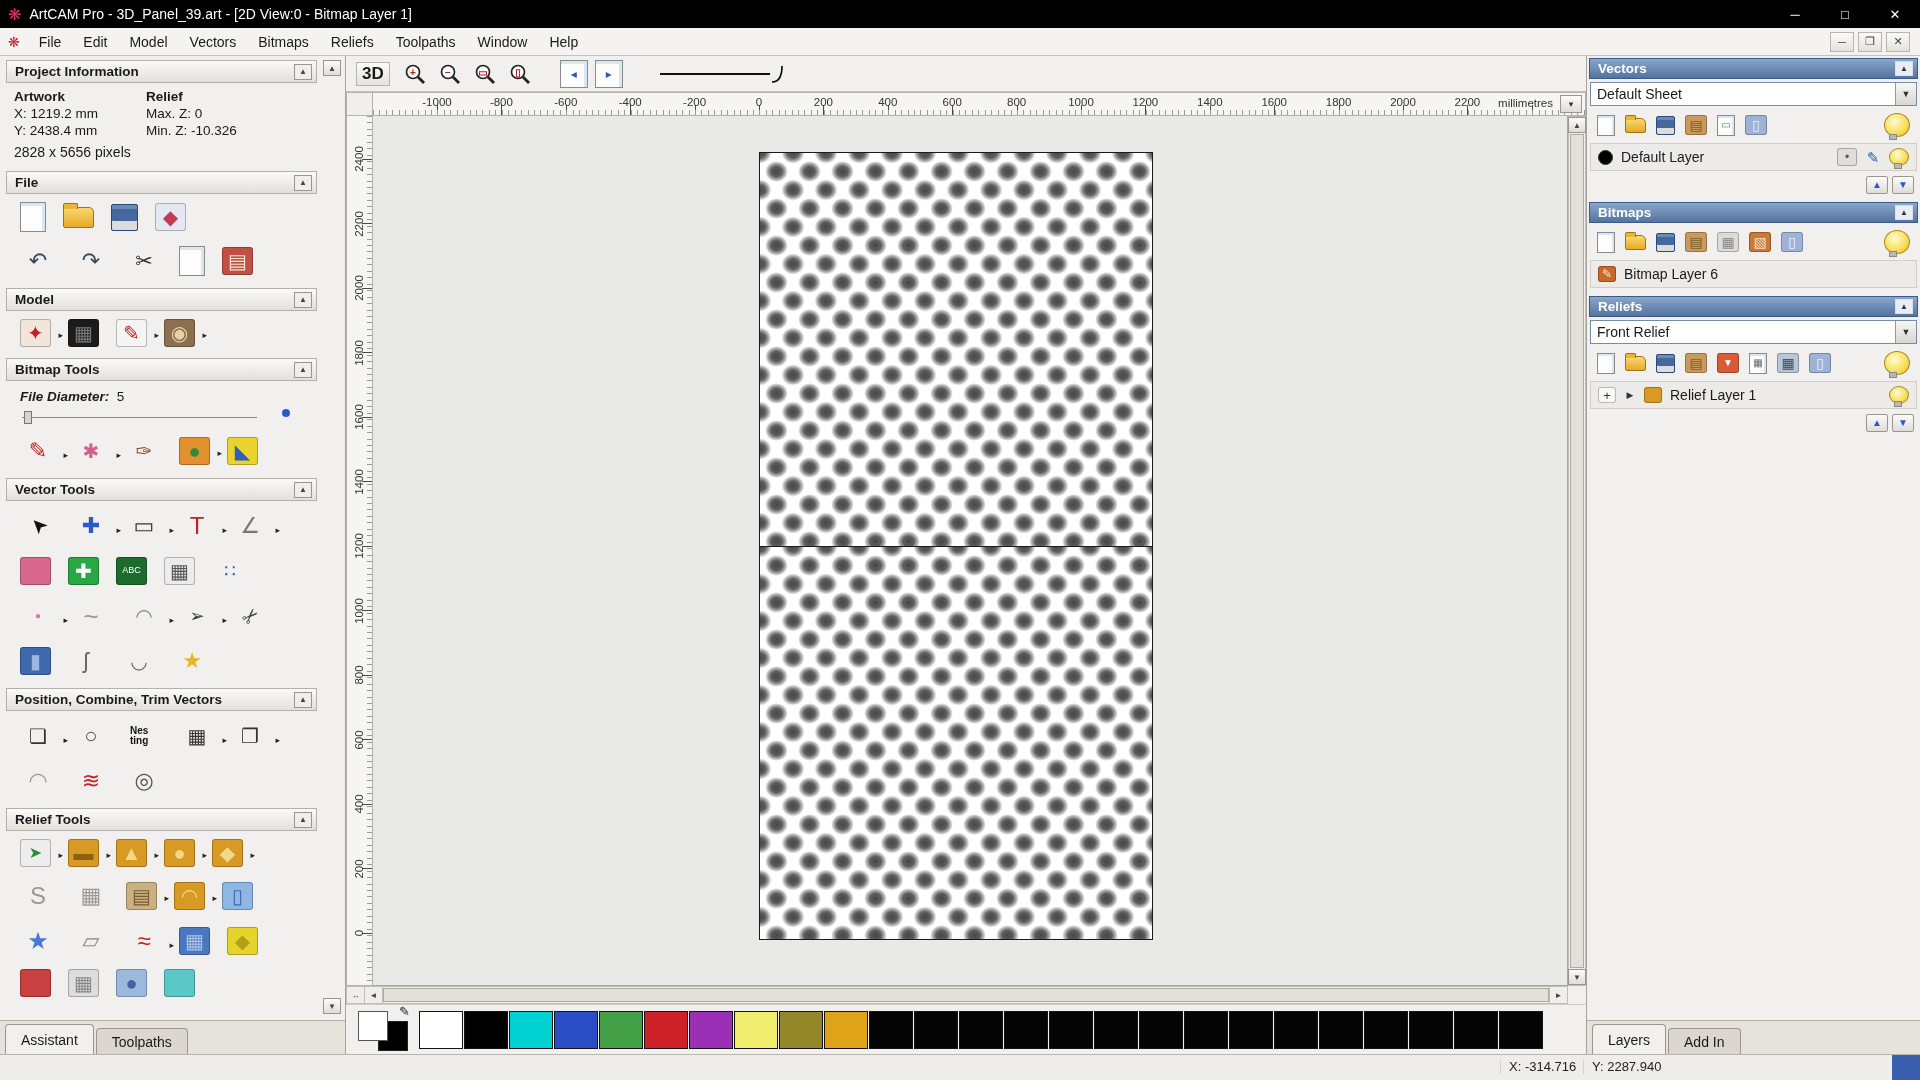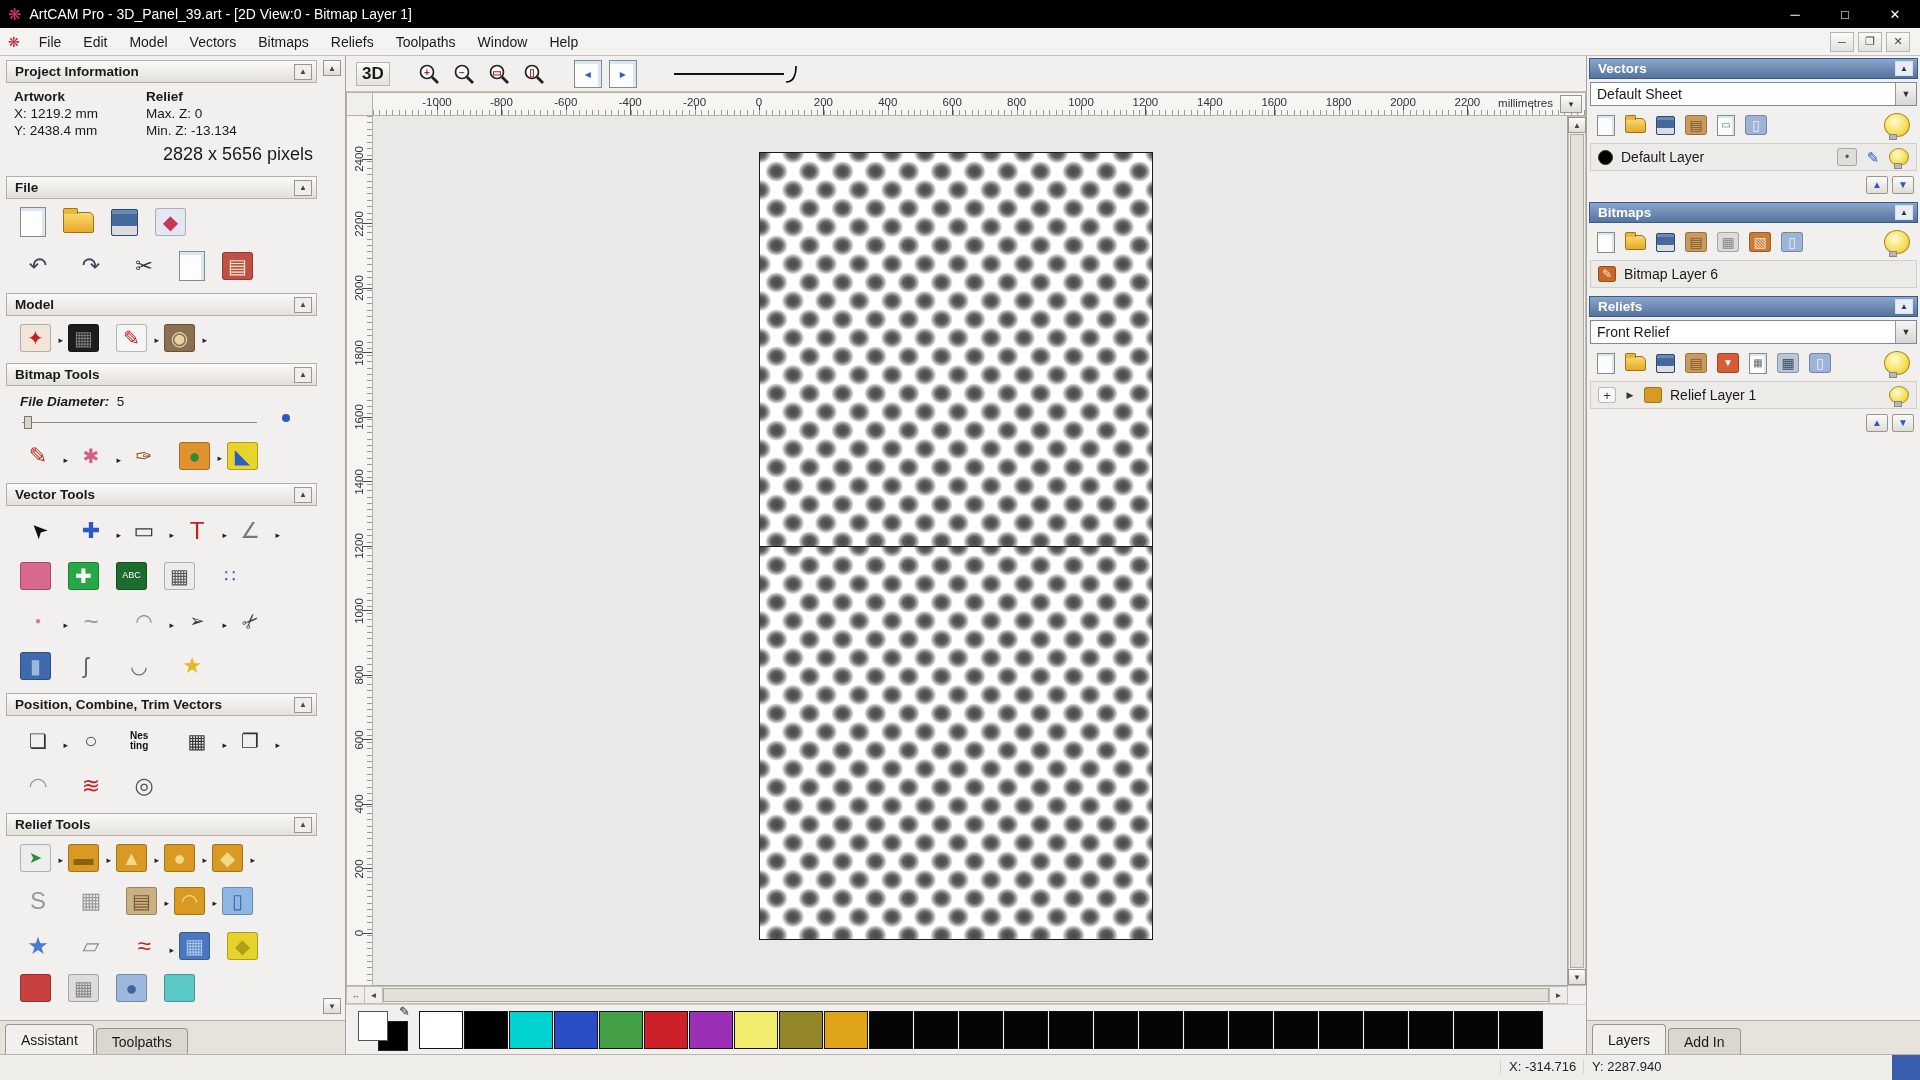--- a/index.html
+++ b/index.html
@@ -24,21 +24,21 @@
   #main { flex:1; display:flex; min-height:0; }
 
   
   #left-panel { width:346px; flex:none; position:relative; background:#f1f0ee; border-right:1px solid #a8a49c; }
   .lp-content { position:absolute; top:2px; bottom:36px; left:0; right:26px; overflow:hidden; padding:2px 2px 0 6px; }
   .section-header { height:23px; background:linear-gradient(#fafaf8,#e3e0da); border:1px solid #b4b0a8; display:flex; align-items:center; justify-content:space-between; padding:0 4px 0 8px; font-weight:bold; font-size:13.5px; margin-top:7px; }
   .section-header:first-child { margin-top:0; }
   .collapse-btn { width:18px; height:16px; border:1px solid #9a968c; background:#efeeec; font-size:8px; color:#444; display:flex; align-items:center; justify-content:center; }
   .pi-grid { display:grid; grid-template-columns:132px 1fr; padding:6px 4px 4px 8px; font-size:13.5px; row-gap:2px; }
   .pi-grid .b { font-weight:bold; }
-  .pi-pixels { padding:2px 4px 4px 8px; font-size:18px;text-align:right; }
+  .pi-pixels { padding:2px 4px 4px 8px; font-size:14px; }
   .tool-row { display:flex; align-items:center; gap:17px; padding:8px 4px 4px 14px; }
   .iconwrap { position:relative; display:inline-flex; }
   .fly { position:absolute; right:-12px; bottom:7px; font-size:9px; color:#222; }
   .icon { width:36px; height:33px; display:flex; align-items:center; justify-content:center; font-size:20px; border-radius:3px; flex:none; }
   .icon .g { line-height:1; display:inline-block; }
   .s-glyph { background:transparent; }
   .s-page { width:26px; height:30px; background:#fdfdfd; border:1px solid #8a8a8a; box-shadow:inset -3px 3px 0 #d9e6f4; border-radius:0; }
   .s-folder { width:31px; height:21px; background:linear-gradient(#f8d870,#e8aa28); border:1px solid #9a7418; border-radius:2px 5px 2px 2px; position:relative; }
   .s-folder::before { content:''; position:absolute; top:-5px; left:-1px; width:13px; height:5px; background:#eeb435; border:1px solid #9a7418; border-bottom:none; border-radius:2px 2px 0 0; }
   .s-disk { width:27px; height:27px; background:#46699c; border:1px solid #2a4a7a; box-shadow:inset 0 -9px 0 #dcdcdc, inset 0 4px 0 #6a8ab8; border-radius:2px; }
@@ -57,21 +57,21 @@
   .lp-scroll { position:absolute; top:4px; bottom:40px; right:3px; width:20px; display:flex; flex-direction:column; justify-content:space-between; align-items:center; }
   .scroll-btn { width:18px; height:16px; border:1px solid #9a968c; background:linear-gradient(#fbfbfa,#e0ddd7); font-size:8px; color:#444; display:flex; align-items:center; justify-content:center; }
   .tabs { position:absolute; bottom:0; left:0; right:0; height:34px; background:#e6e3dd; border-top:1px solid #b0aca2; display:flex; align-items:flex-end; padding-left:5px; }
   .tab { height:27px; padding:0 15px; display:flex; align-items:center; font-size:14px; border:1px solid #9a968c; border-bottom:none; border-radius:4px 4px 0 0; background:#dbd7d0; margin-right:2px; position:relative; top:1px; }
   .tab.active { background:#f1f0ee; height:31px; }
 
   
   #center { flex:1; display:flex; flex-direction:column; min-width:0; }
   #canvas-toolbar { height:36px; background:#f1f0ee; border-bottom:1px solid #c6c2ba; display:flex; align-items:center; gap:7px; padding:0 10px; flex:none; }
   #canvas-toolbar .icon { width:28px; height:28px; }
-  .btn-3d { font-weight:bold; font-size:17px; padding:1px 5px; border:1px solid #b8b4ac; background:linear-gradient(#fbfbfa,#e6e3db); margin-right:18px; }
+  .btn-3d { font-weight:bold; font-size:17px; padding:1px 5px; border:1px solid #b8b4ac; background:linear-gradient(#fbfbfa,#e6e3db); margin-right:4px; }
   .tsep { width:12px; flex:none; }
   .line-widget { display:flex; align-items:center; margin-left:30px; }
   .line-widget .ln { width:110px; height:2px; background:#111; }
   #ruler-row { height:24px; display:flex; flex:none; }
   #ruler-corner { width:27px; flex:none; background:#f0efec; border:1px solid #b6b2aa; }
   #hruler { flex:1; position:relative; background:#f6f5f2; border:1px solid #b6b2aa; border-left:none; font-size:11.5px; color:#333; overflow:hidden;
     background-image:
       repeating-linear-gradient(to right, #9a9a9a 0 1px, transparent 1px 6.44px),
       repeating-linear-gradient(to right, #4a4a4a 0 1px, transparent 1px 64.4px);
     background-size:100% 5px, 100% 10px;
@@ -173,21 +173,21 @@
         <div class="section-header">
           <span>Project Information</span>
           <span class="collapse-btn">▲</span>
         </div>
         <div class="pi-grid">
           <span class="b">Artwork</span>
           <span class="b">Relief</span>
           <span>X: 1219.2 mm</span>
           <span>Max. Z: 0</span>
           <span>Y: 2438.4 mm</span>
-          <span>Min. Z: -13.134</span>
+          <span>Min. Z: -10.326</span>
         </div>
         <div class="pi-pixels">2828 x 5656 pixels</div>
 
         <div class="section-header">
           <span>File</span>
           <span class="collapse-btn">▲</span>
         </div>
         <div class="tool-row">
             <div class="icon s-page"></div>
             <div class="icon s-folder"></div>

